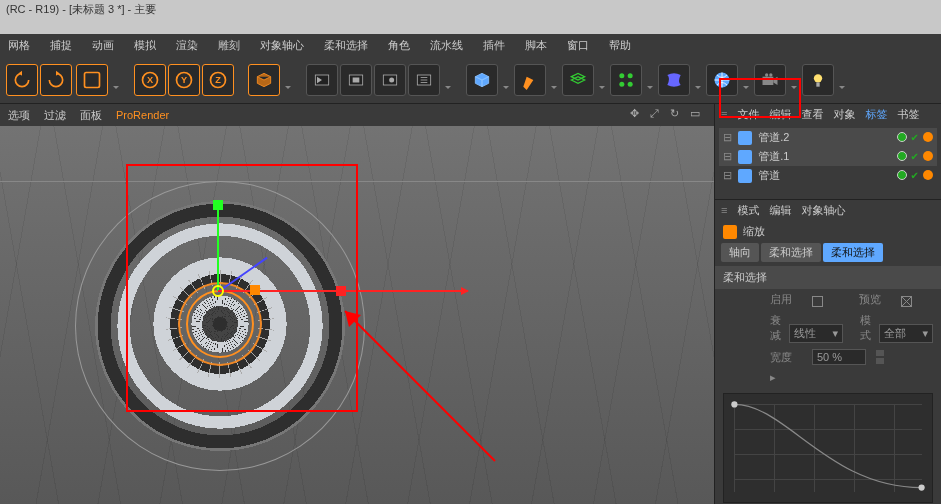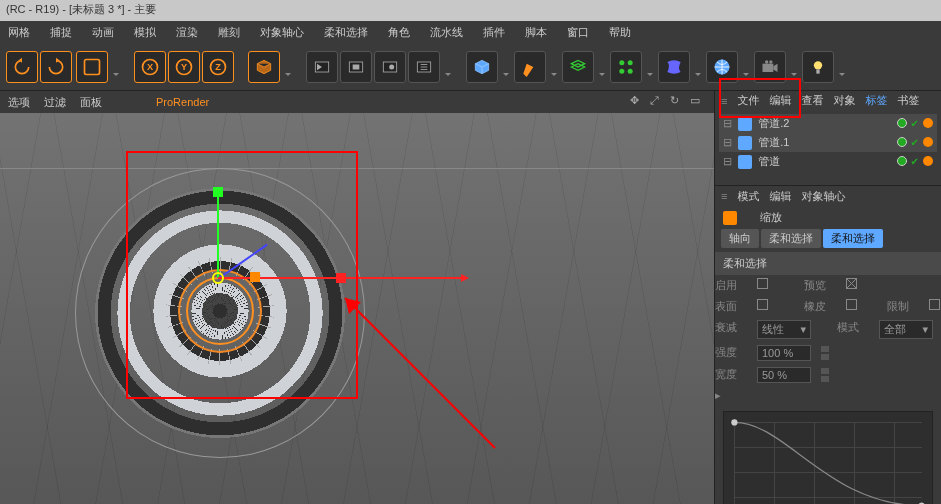--- a/index.html
+++ b/index.html
@@ -1,36 +1,36 @@
 <!DOCTYPE html>
 <html><head>
 <meta charset="utf-8">
 <style>
 * { margin: 0; padding: 0; box-sizing: border-box; font-family: "Microsoft YaHei", Arial, sans-serif; font-size: 11px; }
 body { background: #3a3a3a; color: #ccc; overflow: hidden; width: 941px; height: 504px; position: relative; }
 
-.title-bar { background: #c8c8c8; color: #333; padding: 2px 6px; height: 21px; line-height: 14px; }
+.title-bar { background: #c8c8c8; color: #333; padding: 2px 6px; height: 34px; line-height: 14px; }
 
 .menu-bar { background: #3a3a3a; padding: 2px 4px; height: 22px; display: flex; gap: 12px; }
 .menu-bar span { color: #ccc; cursor: pointer; padding: 2px 4px; }
 
 .toolbar { background: #3a3a3a; padding: 4px 6px; height: 48px; display: flex; align-items: center; gap: 4px; border-bottom: 1px solid #222; }
 .tool-group { display: flex; gap: 2px; }
 .tool-btn { width: 32px; height: 32px; background: #2a2a2a; border: 1px solid #555; border-radius: 3px; display: flex; align-items: center; justify-content: center; cursor: pointer; }
 .tool-btn.orange { border-color: #ff9020; }
 .tool-btn svg { width: 20px; height: 20px; }
 .tool-sep { width: 6px; }
 .tool-dd { width: 8px; height: 32px; display: flex; align-items: flex-end; justify-content: center; padding-bottom: 4px; }
 .tool-dd::after { content: ""; border: 3px solid transparent; border-top-color: #888; }
 
 .main-area { display: flex; height: calc(504px - 18px - 22px - 48px); }
 .viewport-pane { flex: 1; display: flex; flex-direction: column; border-right: 1px solid #222; }
 .viewport-tabs { background: #3a3a3a; padding: 2px 8px; height: 22px; display: flex; align-items: center; gap: 14px; }
 .viewport-tabs .vtab { color: #ccc; }
-.viewport-tabs .vtab.orange { color: #ff9020; margin-left: 40px; }
+.viewport-tabs .vtab.orange { color: #ff9020; }
 .viewport-tabs .spacer { flex: 1; }
 .viewport-icons { display: flex; gap: 4px; }
 .vicon { width: 16px; height: 16px; color: #aaa; }
 
 .viewport { flex: 1; background: #5a5a5a; position: relative; overflow: hidden; }
 .grid { position: absolute; inset: 0; background:
   linear-gradient(#737373, #6a6a6a 30%, #575757 100%);
 }
 .grid::before { content: ""; position: absolute; inset: 0;
   background-image:
@@ -65,28 +65,28 @@
 .obj-dots { margin-left: auto; display: flex; gap: 4px; }
 .dot { width: 10px; height: 10px; border-radius: 50%; }
 .dot.g { background: #2a2; border: 1px solid #ccc; }
 .dot.o { background: #f80; }
 .check { color: #2a2; font-size: 10px; }
 
 .redbox.list-box { left: 719px; top: 78px; width: 82px; height: 40px; }
 
 .attrib { margin-top: 10px; border-top: 1px solid #222; }
 .attrib-tabs { display: flex; padding: 2px 6px; gap: 10px; height: 20px; align-items: center; }
-.attrib-head { display: flex; align-items: center; gap: 23px; padding: 4px 8px; }
+.attrib-head { display: flex; align-items: center; gap: 6px; padding: 4px 8px; }
 .attrib-head .hicon { width: 14px; height: 14px; background: #f80; border-radius: 2px; }
 .sub-tabs { display: flex; gap: 2px; padding: 0 6px; }
 .sub-tab { padding: 2px 8px; background: #555; border-radius: 2px; cursor: pointer; }
 .sub-tab.active { background: #5fa8ff; color: #111; }
 
 .section-head { padding: 4px 8px; background: #4a4a4a; margin-top: 4px; }
-.prop-row { display: flex; align-items: flex-start; gap: 8px; padding: 3px 0; color: #888; }
+.prop-row { display: flex; align-items: flex-end; gap: 8px; padding: 3px 8px; color: #888; margin-left: 47px; }
 .prop-row .lbl { width: 34px; }
 .prop-row .lbl2 { width: 34px; }
 .prop-val { background: #2a2a2a; border: 1px solid #555; padding: 1px 4px; min-width: 54px; color: #999; display: inline-flex; align-items: center; }
 .spin { display: inline-flex; flex-direction: column; margin-left: 2px; }
 .spin .s { width: 8px; height: 6px; background: #555; margin: 1px 0; }
 .chk { width: 11px; height: 11px; border: 1px solid #888; display: inline-block; }
 
 .curve-area { margin: 6px 8px; height: 110px; background: #2e2e2e; border: 1px solid #222; position: relative; }
 .curve-area::before { content: ""; position: absolute; left: 10px; right: 10px; top: 10px; bottom: 10px;
   background-image: linear-gradient(#444 1px, transparent 1px), linear-gradient(90deg, #444 1px, transparent 1px);
@@ -385,54 +385,36 @@
       </div>
 
       <div class="prop-row">
         <span class="lbl">启用</span>
         <span class="chk"></span>
         <span style="width:20px"></span>
         <span class="lbl2">预览</span>
         <span class="chk" style="background:linear-gradient(135deg,transparent 45%,#888 45% 55%,transparent 55%),linear-gradient(45deg,transparent 45%,#888 45% 55%,transparent 55%)"></span>
       </div>
 
-      <div class="prop-row">
-        <span class="lbl">表面</span>
-        <span class="chk"></span>
-        <span style="width:20px"></span>
-        <span class="lbl2">橡皮</span>
-        <span class="chk"></span>
-        <span style="width:14px"></span>
-        <span class="lbl2">限制</span>
-        <span class="chk"></span>
-      </div>
 
       <div class="prop-row">
         <span class="lbl">衰减</span>
         <span class="prop-val">
             <span>线性</span>
             <span style="margin-left:auto">▾</span>
           </span>
         <span style="width:10px"></span>
         <span class="lbl2">模式</span>
         <span class="prop-val">
             <span>全部</span>
             <span style="margin-left:auto">▾</span>
           </span>
       </div>
 
 
-      <div class="prop-row">
-        <span class="lbl">强度</span>
-        <span class="prop-val">100 %</span>
-        <span class="spin">
-            <span class="s"></span>
-            <span class="s"></span>
-          </span>
-      </div>
 
       <div class="prop-row">
         <span class="lbl">宽度</span>
         <span class="prop-val">50 %</span>
         <span class="spin">
             <span class="s"></span>
             <span class="s"></span>
           </span>
       </div>
 

